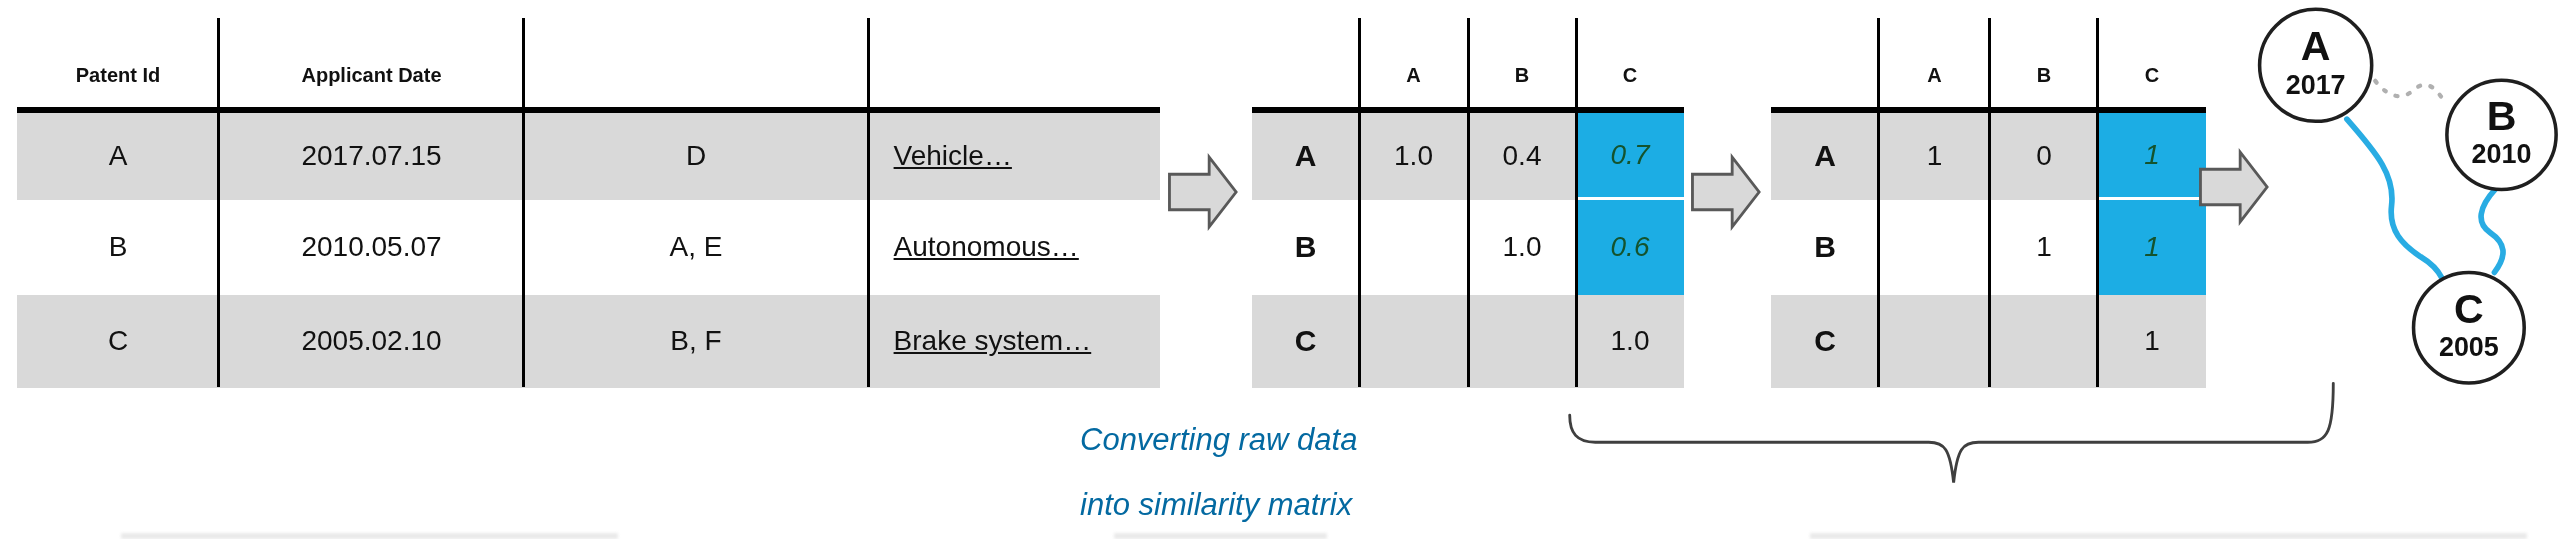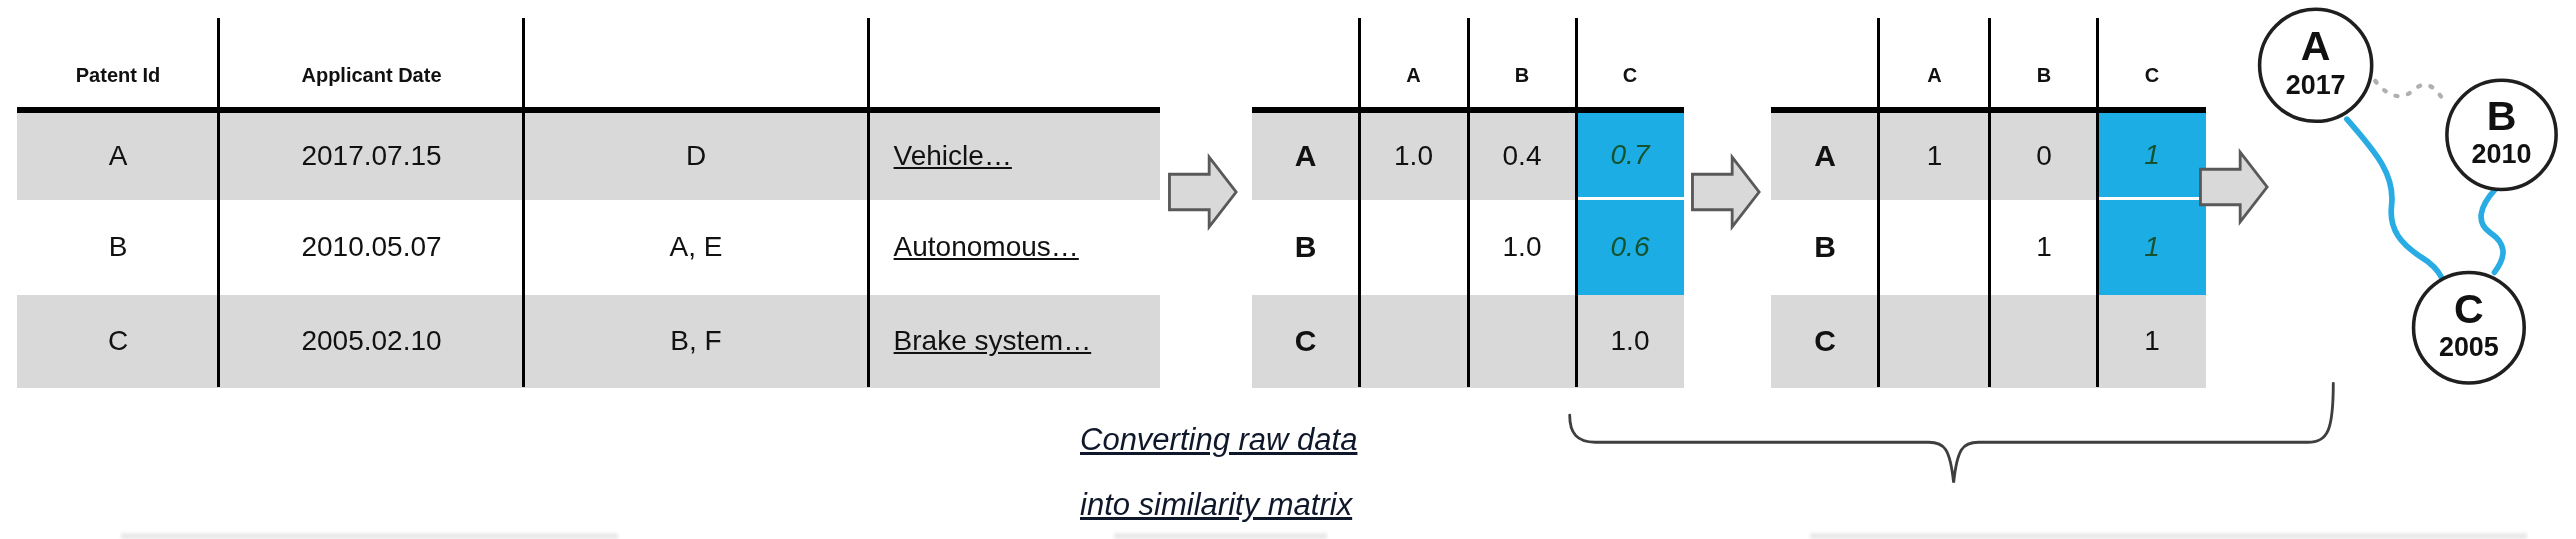--- a/index.html
+++ b/index.html
@@ -8,21 +8,21 @@
   .tbl{position:absolute;display:grid;}
   .c{display:flex;align-items:center;justify-content:center;font-size:28px;box-sizing:border-box;}
   .hd{font-weight:bold;font-size:20px;}
   .lbl{font-weight:bold;font-size:30px;}
   .g{background:#d9d9d9;}
   .blue{background:#1cade4;color:#14532d;font-style:italic;}
   .sep{border-bottom:3.5px solid #fff;}
   .leftal{justify-content:flex-start;padding-left:25.6px;text-decoration:underline;}
   .rule{grid-column:1/-1;background:#000;}
   .vline{position:absolute;width:2.8px;background:#000;top:-25px;height:369px;}
-  .cap{position:absolute;font-style:italic;font-size:31px;color:#0f172a;white-space:nowrap;text-decoration:underline;}
+  .cap{position:absolute;font-style:italic;font-size:31px;color:#0369a1;white-space:nowrap;}
   .smudge{position:absolute;height:6.4px;background:#b9b9b9;opacity:.3;filter:blur(1.4px);}
   svg{position:absolute;overflow:visible;}
   svg text{font-family:"Liberation Sans",sans-serif;font-weight:700;fill:#111;text-anchor:middle;}
   text.nletter{font-size:58px;}
   text.nyear{font-size:38px;}
 </style>
 </head>
 <body>
 
 <div id="canvas">

